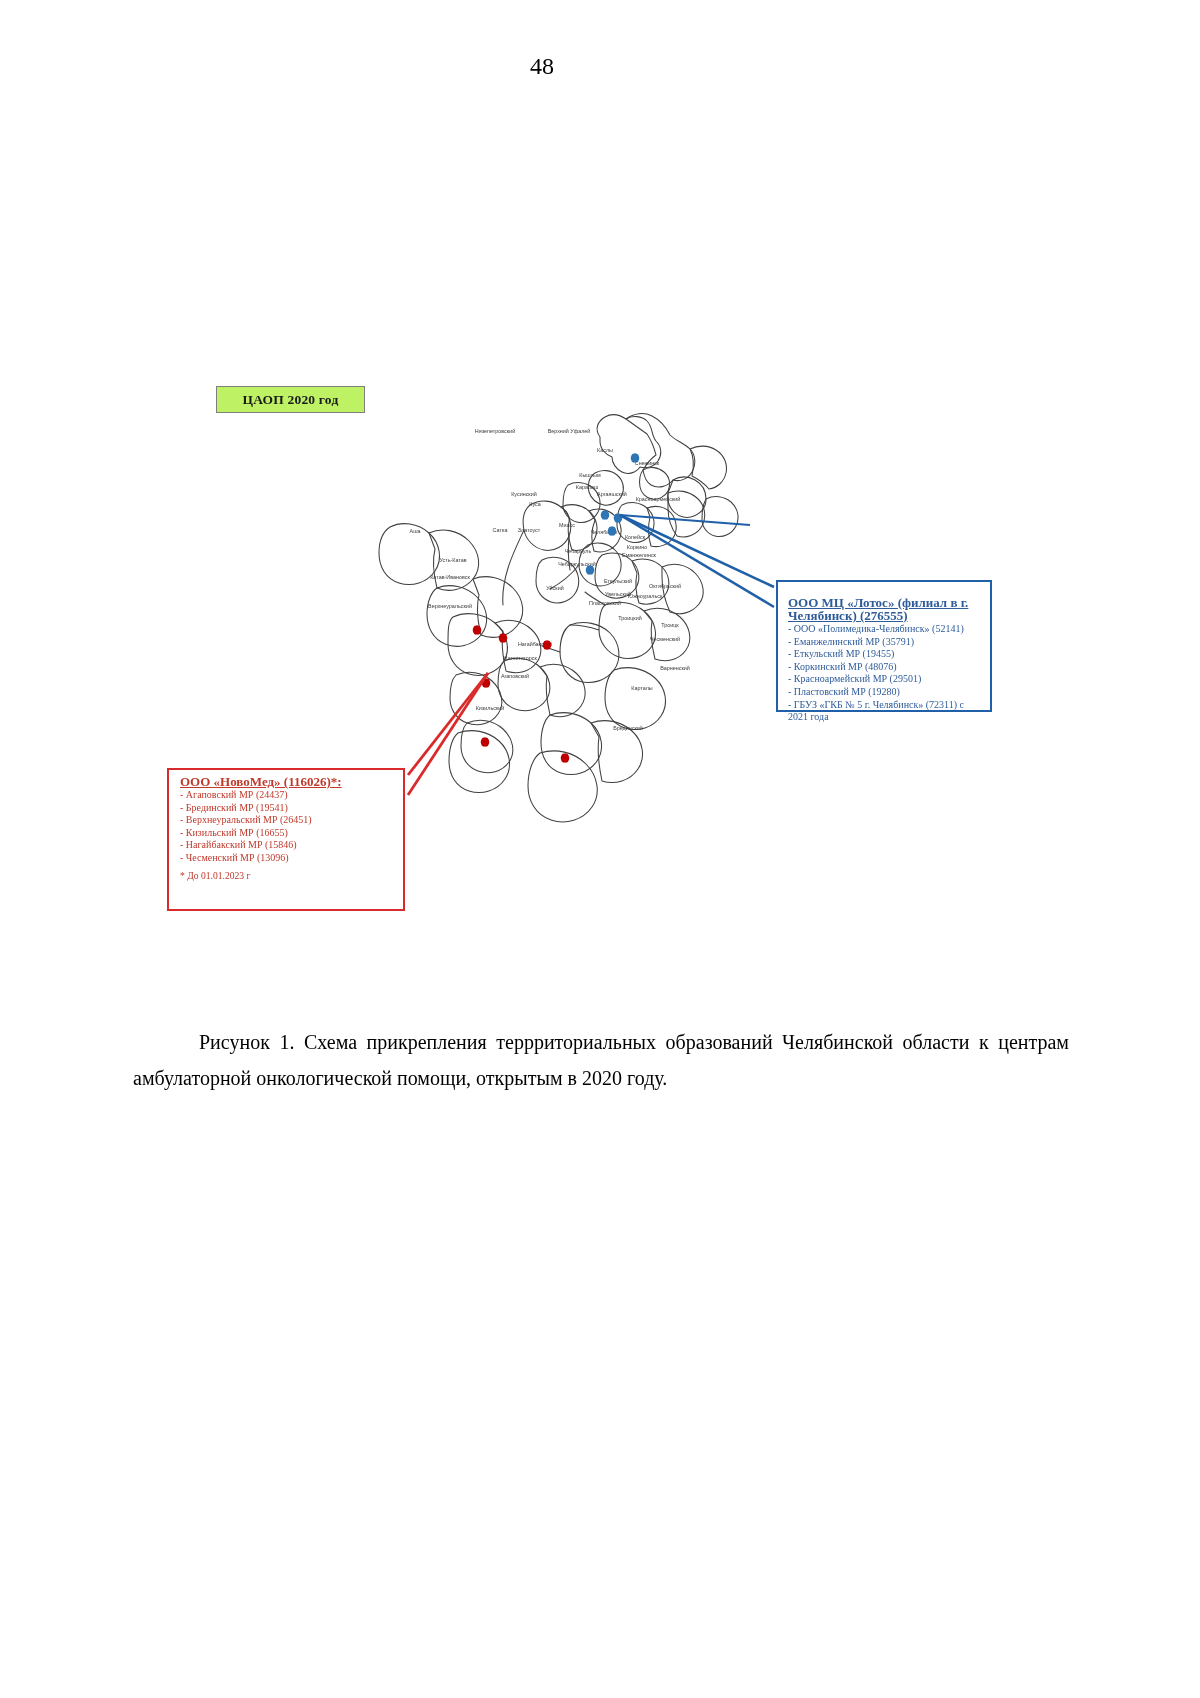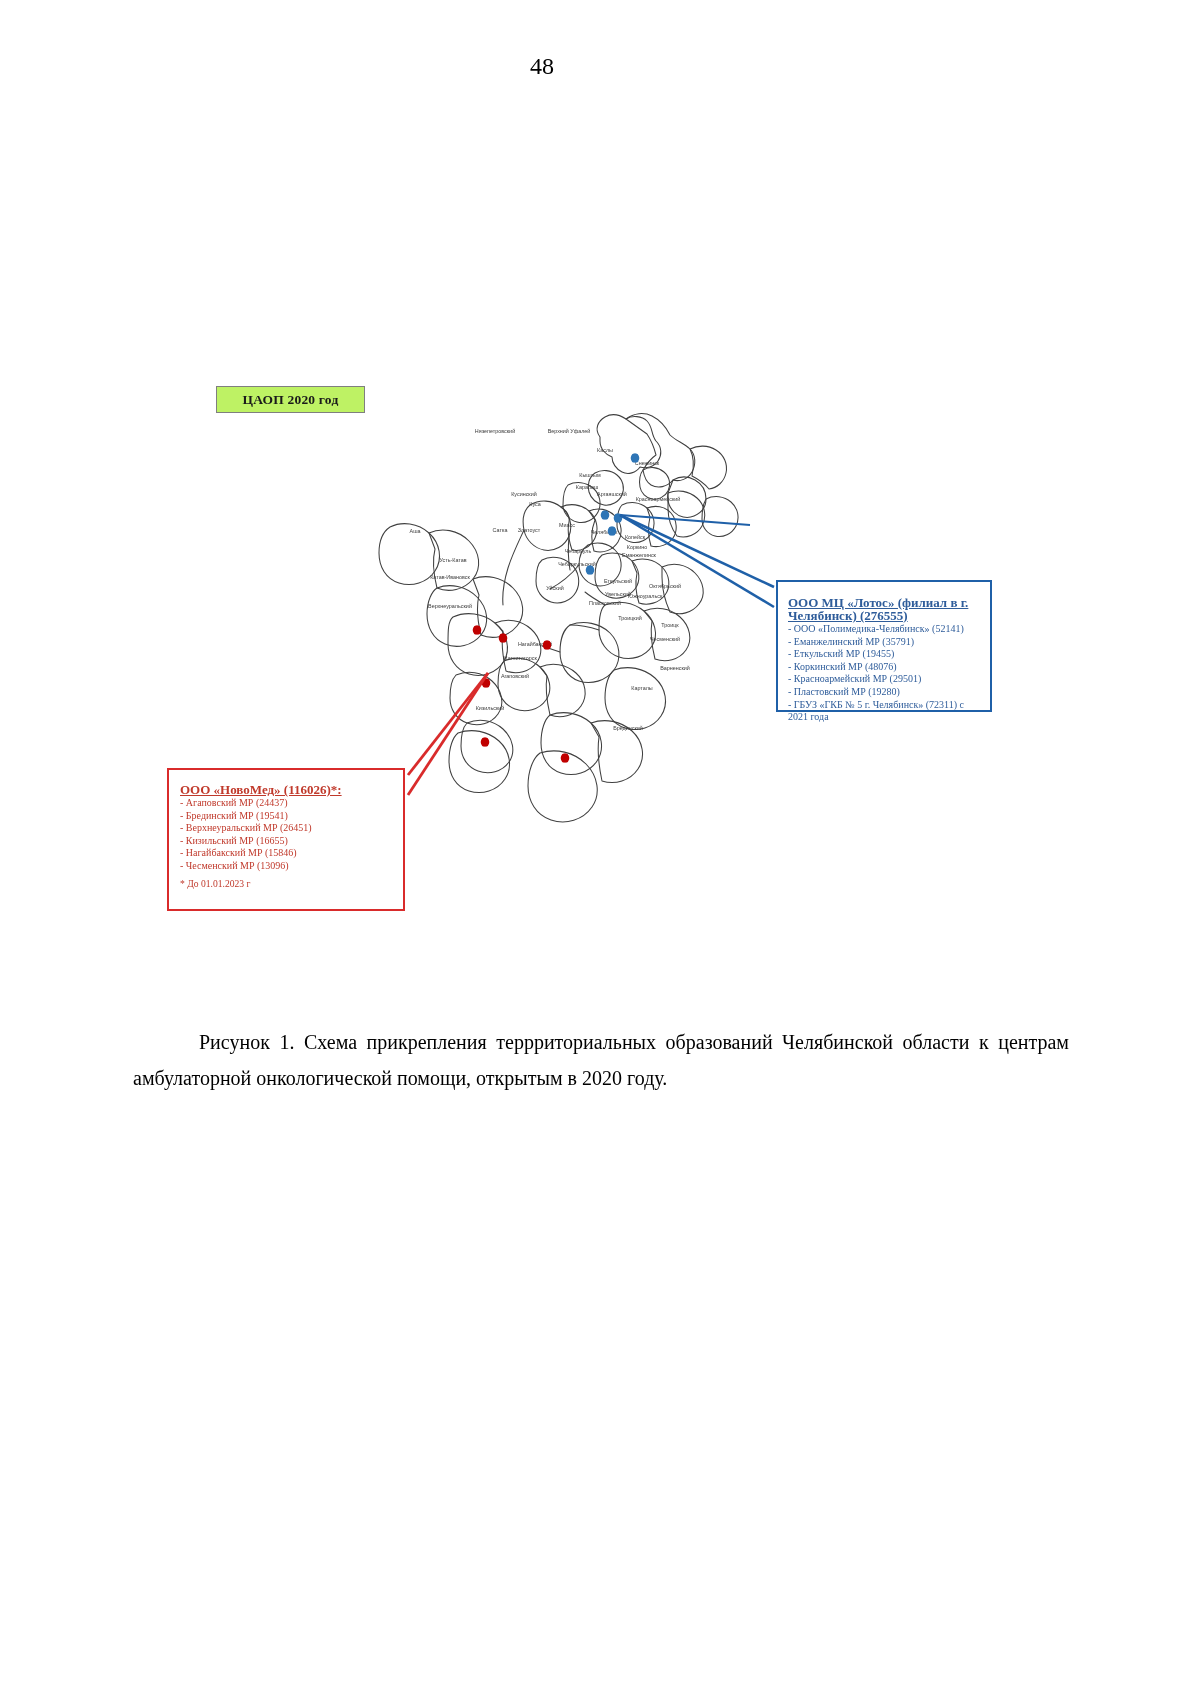--- a/index.html
+++ b/index.html
@@ -124,21 +124,21 @@
     border: 2px solid #1F60A8;
     padding: 14px 7px 6px 10px;
     color: #2E5C9A;
   }
   .legend-red {
     left: 17px;
     top: 413px;
     width: 238px;
     height: 143px;
     border: 2.5px solid #D92B2B;
-    padding: 13px 8px 6px 11px;
+    padding: 5px 8px 6px 11px;
     color: #C0392B;
   }
   .legend-box .lg-title {
     font-family: "Liberation Serif", serif;
     font-weight: bold;
     font-size: 13px;
     line-height: 13px;
     text-decoration: underline;
     margin-bottom: 1px;
   }

